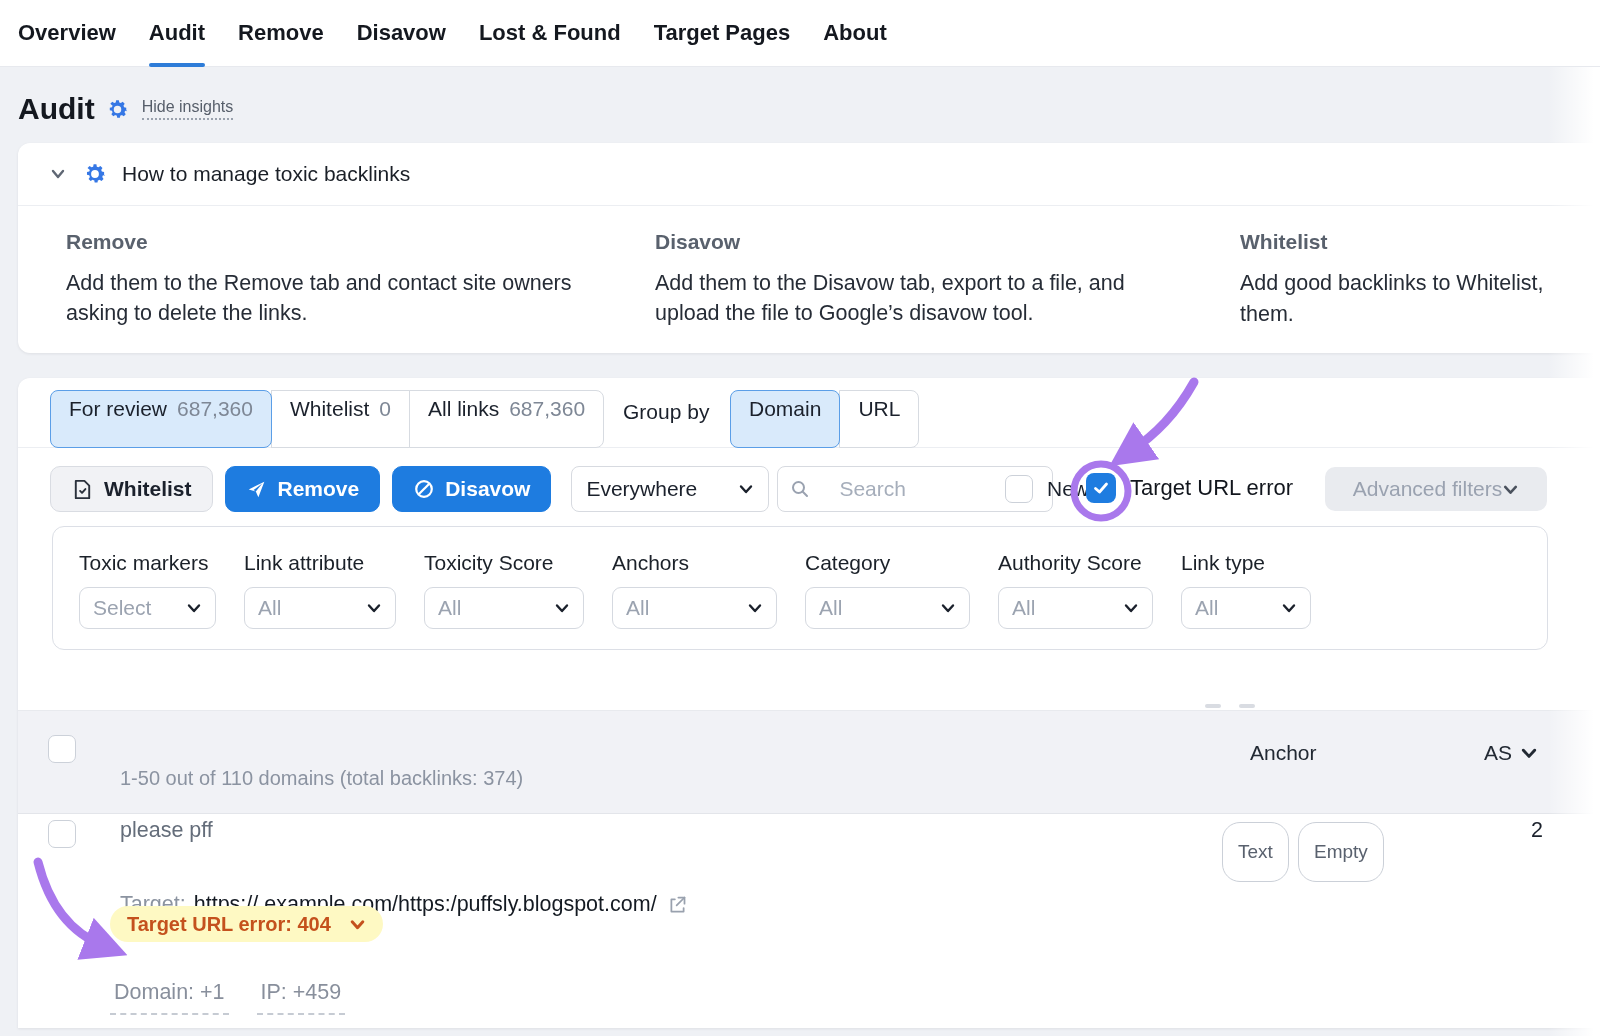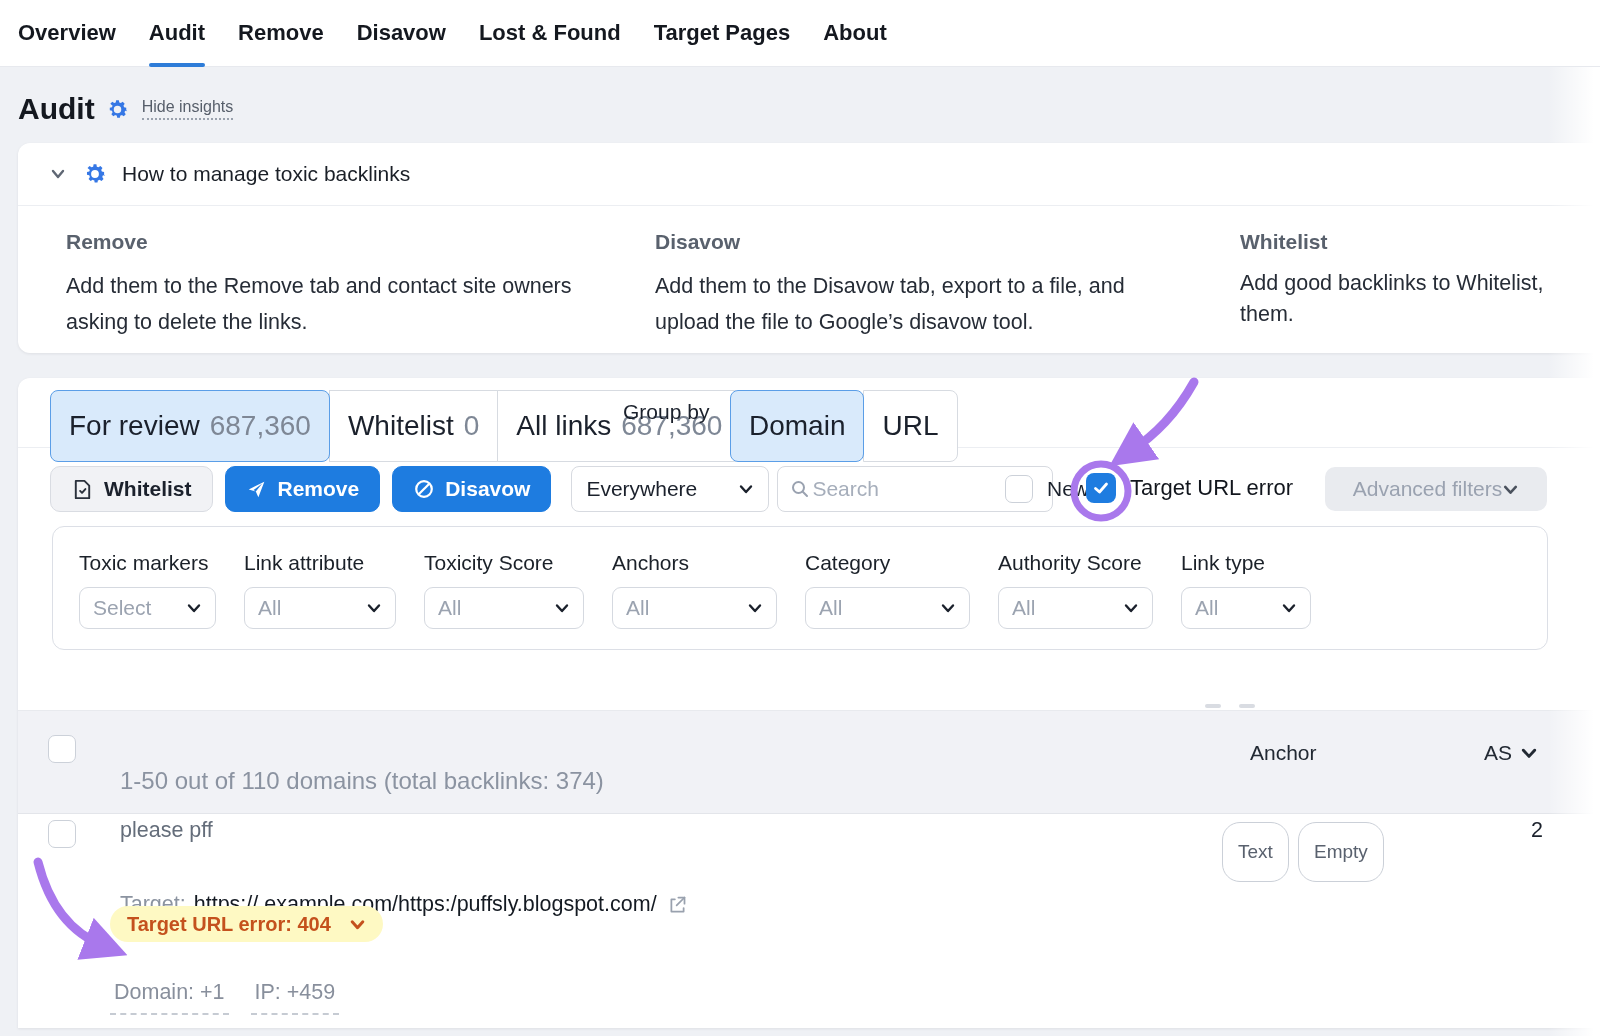--- a/index.html
+++ b/index.html
@@ -36,56 +36,56 @@
   .insights-card{
     position:absolute;top:143px;left:18px;width:1610px;height:210px;
     background:#fff;border-radius:12px;box-shadow:0 1px 3px rgba(25,30,40,.08);
   }
   .insights-head{
     height:62px;display:flex;align-items:center;gap:14px;padding:0 0 0 30px;
     border-bottom:1px solid #eceef2;font-size:21px;color:#1a1f27;
   }
   .insights-cols{display:grid;grid-template-columns:589px 585px 1fr;padding:24px 0 0 48px;}
   .insights-col h3{margin:0 0 14px 0;font-size:21px;font-weight:700;color:#59616d;}
-  .insights-col p{margin:0;font-size:21.5px;line-height:36px;color:#262c36;}
+  .insights-col p{margin:0;font-size:21.5px;line-height:30px;color:#262c36;}
   .insights-col .line{font-size:21.5px;line-height:31px;color:#262c36;white-space:nowrap;overflow:hidden;}
   .col-remove p{max-width:545px;}
   .col-disavow p{max-width:505px;}
 
   
   .main-card{
     position:absolute;top:378px;left:18px;width:1610px;height:650px;
     background:#fff;border-radius:12px 12px 0 0;box-shadow:0 1px 3px rgba(25,30,40,.08);
   }
   .tabs-row{position:absolute;top:0;left:0;right:0;height:69px;border-bottom:1px solid #eceef2;}
   .segmented{position:absolute;top:12px;display:flex;}
   .seg{
-    height:44px;display:flex;align-items:center;padding:13px 18px;background:#fff;
-    border:1px solid #d7dbe1;margin-left:-1px;font-size:28px;color:#1b212c;cursor:pointer;white-space:nowrap;
+    height:44px;display:flex;padding:6px 18px;background:#fff;
+    border:1px solid #d7dbe1;margin-left:-1px;font-size:21px;color:#1b212c;cursor:pointer;white-space:nowrap;
   }
   .seg:first-child{border-radius:8px 0 0 8px;margin-left:0;}
   .seg:last-child{border-radius:0 8px 8px 0;}
   .seg.active{background:#d9eafb;border-color:#5b9ee7;z-index:2;border-radius:8px;}
   .seg .count{color:#7e8795;margin-left:10px;}
   .groupby-label{position:absolute;top:22px;left:605px;font-size:21px;color:#1b212c;}
   .toolbar{position:absolute;top:88px;left:0;right:0;height:46px;}
   .tb-left{position:absolute;left:32px;top:0;display:flex;align-items:center;}
   .btn{
     height:44px;display:inline-flex;align-items:center;gap:10px;padding:0 20px;
     border-radius:10px;font-size:21px;font-weight:700;cursor:pointer;white-space:nowrap;
   }
   .btn-gray{background:#f1f2f5;border:1px solid #d9dce2;color:#1b212c;}
   .btn-blue{background:#1e7ce0;border:1px solid #1e7ce0;color:#fff;}
   .sel{
     height:44px;display:inline-flex;align-items:center;justify-content:space-between;
     border:1px solid #d7dae0;border-radius:8px;background:#fff;font-size:21px;color:#1b212c;
     padding:0 14px;cursor:pointer;
   }
   .search-box{
-    height:44px;width:250px;display:inline-flex;align-items:center;gap:0;
+    height:44px;width:250px;display:inline-flex;align-items:center;gap:27px;
     border:1px solid #d7dae0;border-radius:8px;background:#fff;padding:0 12px;
   }
   .search-box input{
     border:none;outline:none;font-size:21px;color:#1b212c;width:100%;
     font-family:"Liberation Sans", sans-serif;background:transparent;
   }
   .search-box input::placeholder{color:#a6aebb;}
   .checkbox{
     width:26px;height:26px;border:1.5px solid #ccd1d9;border-radius:7px;background:#fff;cursor:pointer;flex:none;
   }
@@ -115,38 +115,38 @@
   }
   
   .col-dots{position:absolute;top:326px;left:1187px;display:flex;gap:18px;}
   .col-dots span{width:16px;height:4px;background:#d9dce2;border-radius:2px;}
   .table-head{
     position:absolute;top:332px;left:0;right:0;height:102px;background:#f1f2f6;
     border-top:1px solid #e8eaee;box-shadow:0 1px 0 #e3e5ea;
   }
   .th-check{position:absolute;left:30px;top:24px;}
   .th-cols{position:absolute;left:102px;top:22px;font-size:21px;color:#222933;}
-  .th-summary{position:absolute;left:102px;top:56px;font-size:24px;color:#8b93a1;}
+  .th-summary{position:absolute;left:102px;top:56px;font-size:20px;color:#8b93a1;}
   .th-anchor{position:absolute;left:1232px;top:30px;font-size:21px;color:#222933;}
   .th-as{position:absolute;left:1466px;top:30px;display:flex;align-items:center;gap:8px;font-size:21px;color:#222933;cursor:pointer;}
 
   
   .row-check{position:absolute;left:30px;top:442px;}
   .row-title{position:absolute;left:102px;top:440px;font-size:21.5px;color:#646d7a;}
   .row-line{position:absolute;left:102px;display:flex;align-items:center;font-size:21.5px;color:#141a22;white-space:nowrap;}
   .row-line .lbl{color:#8b93a0;margin-right:8px;}
   .row-line b{font-weight:700;}
   .row-source{top:477px;}
   .row-target{top:514px;}
   .err-badge{
     position:absolute;left:92px;top:528px;height:36px;display:inline-flex;align-items:center;gap:18px;
     background:#fef9c3;border-radius:19px;padding:0 17px;
     font-size:20px;font-weight:700;color:#c4511d;cursor:pointer;
   }
-  .row-meta{position:absolute;left:92px;top:602px;display:flex;gap:22px;font-size:21.5px;color:#888f9c;}
+  .row-meta{position:absolute;left:92px;top:602px;display:flex;gap:28px;font-size:21.5px;color:#888f9c;}
   .row-meta span{border-bottom:2px dashed #c6cbd3;padding:0 4px 8px 4px;cursor:pointer;}
   .pill{
     height:34px;display:inline-flex;align-items:center;padding:12px 15px;border:1.5px solid #cbd0d8;
     border-radius:18px;font-size:19px;color:#59616e;background:#fff;
   }
   .pill-text{position:absolute;left:1204px;top:444px;}
   .pill-empty{position:absolute;left:1280px;top:444px;}
   .row-as-value{position:absolute;left:1504px;top:440px;width:30px;text-align:center;font-size:21.5px;color:#1b212c;}
 
   

